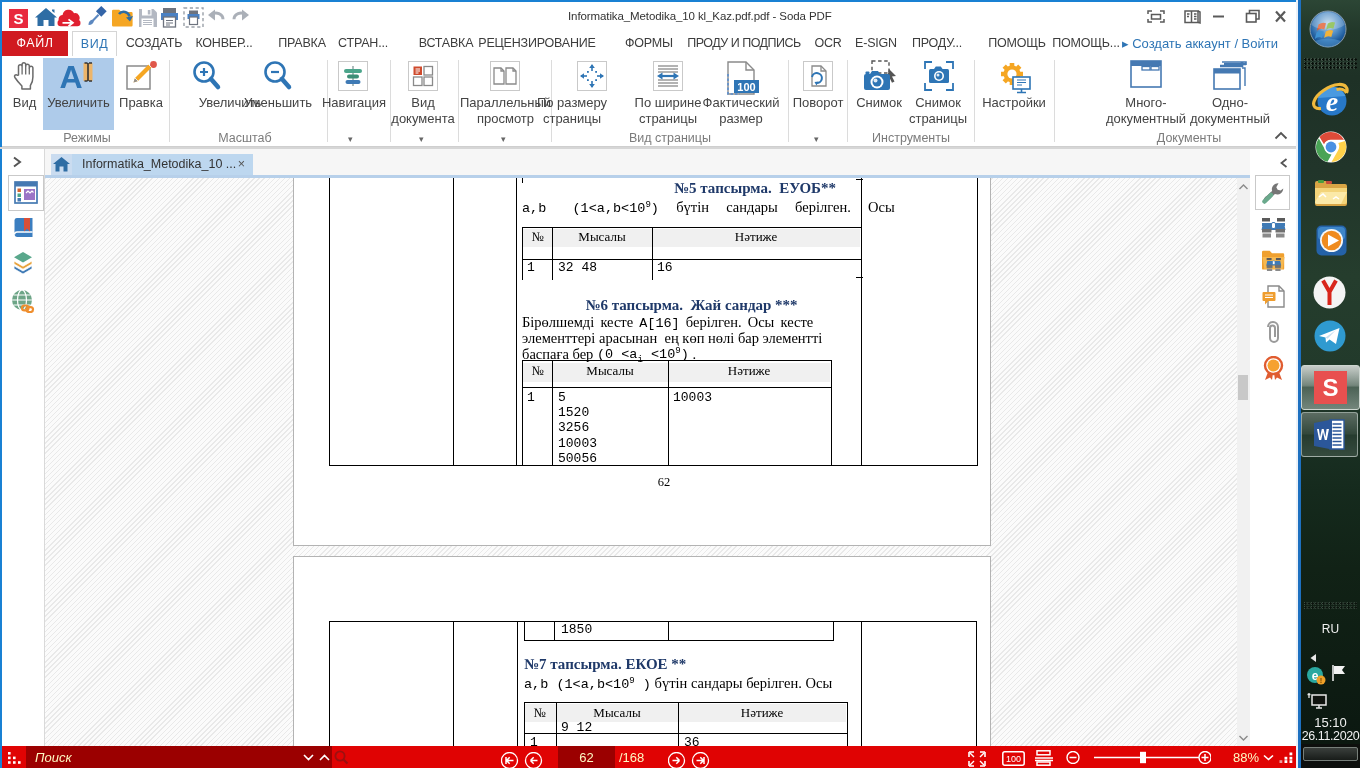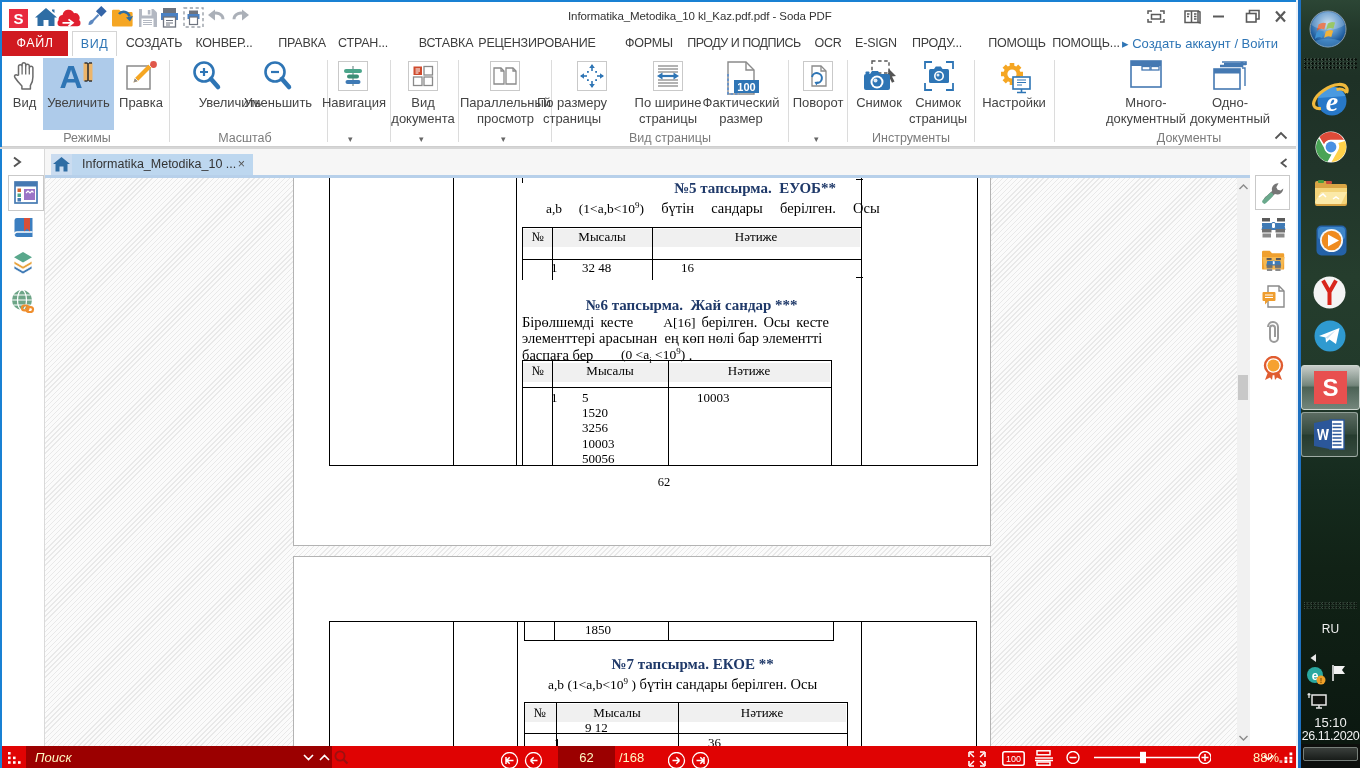--- a/index.html
+++ b/index.html
@@ -40,21 +40,21 @@
   .sbtn { position:absolute; left:5.5px; width:36px; height:36px; background:#fff; border:1px solid #c9c9c9; display:flex; align-items:center; justify-content:center; }
   .sicon { position:absolute; left:50%; transform:translateX(-50%); }
   
   #docarea { left:45px; top:177.5px; width:1192px; height:568.5px;
      background:repeating-linear-gradient(135deg, #e9e9e9 0px, #e9e9e9 1px, #fbfbfb 1px, #fbfbfb 3.6px); overflow:hidden; }
   #page1 { position:absolute; left:248px; top:-1px; width:698px; height:369px; background:#fff; border:1px solid #b3b3b3; border-top:none; }
   #page2 { position:absolute; left:248px; top:378.5px; width:698px; height:200px; background:#fff; border:1px solid #b3b3b3; border-bottom:none; }
   .ln { position:absolute; background:#000; }
   .doc { position:absolute; font-family:"Liberation Serif", serif; font-size:14.5px; line-height:16px; color:#000; white-space:nowrap; }
   .dochead { position:absolute; font-family:"Liberation Serif", serif; font-size:15px; line-height:16px; font-weight:bold; color:#1f3969; white-space:nowrap; }
-  .num { font-family:Liberation Serif, serif; font-size:13px;margin-left:24px; }
+  .num { font-family:Liberation Mono, monospace; font-size:13px; }
   .gray { background:#f0f0f0; }
   
   #vscroll { left:1237px; top:177.5px; width:12.5px; height:568.5px; background:#f1f1f1; }
   #vthumb { left:1238px; top:375px; width:10px; height:25px; background:#c8c8c8; }
   
   #rpanel { left:1250px; top:148.5px; width:46px; height:597.5px; background:#fff; }
   
   #statusbar { left:2px; top:746px; width:1294px; height:22px; background:#e00303; }
   #searchband { position:absolute; left:24px; top:0; width:306px; height:22px; background:#9b0000; }
   .st { position:absolute; color:#fef9c3; font-size:13px; }
@@ -472,21 +472,21 @@
     <div class="ln" style="left:566.5px;top:63.5px;width:1px;height:136.5px"></div>
     <div class="ln" style="left:681.5px;top:63.5px;width:1px;height:136.5px"></div>
 
     <div class="ln" style="left:230px;top:63.5px;width:1px;height:20px"></div>
     <div class="ln" style="left:259.5px;top:63.5px;width:1px;height:20px"></div>
     <div class="ln" style="left:373.5px;top:63.5px;width:1px;height:20px"></div>
     <div class="ln" style="left:539px;top:63.5px;width:1px;height:20px"></div>
     <div class="ln" style="left:230px;top:82.5px;width:310px;height:1.2px"></div>
     <div class="doc num" style="left:267px;top:65px">1850</div>
 
-    <div class="dochead" style="left:230px;width:337px;text-align:center;top:99px">№7 тапсырма. ЕКОЕ **</div>
+    <div class="dochead" style="left:230px;width:337px;text-align:left;top:99px">№7 тапсырма. ЕКОЕ **</div>
     <div class="doc" style="left:230px;top:115px"><span class="num" style="font-size:13.5px">a,b (1&lt;a,b&lt;10<sup style="font-size:9px">9</sup> )</span> бүтін сандары берілген. Осы</div>
 
     <div class="ln" style="left:230px;top:144.5px;width:323px;height:1.2px"></div>
     <div class="abs gray" style="left:231px;top:146.5px;width:321px;height:18px"></div>
     <div class="ln" style="left:230px;top:144.5px;width:1px;height:56px"></div>
     <div class="ln" style="left:261.8px;top:144.5px;width:1px;height:56px"></div>
     <div class="ln" style="left:384px;top:144.5px;width:1px;height:56px"></div>
     <div class="ln" style="left:552.5px;top:144.5px;width:1px;height:56px"></div>
     <div class="ln" style="left:230px;top:176px;width:323px;height:1.2px"></div>
     <div class="doc" style="left:231px;top:147.5px;width:30px;text-align:center;font-size:13px">№</div>
@@ -614,21 +614,21 @@
       </g>
   </svg>
   <svg class="abs" style="left:1064px;top:5px" width="145" height="13" viewBox="0 0 145 13">
     <circle cx="7" cy="6.5" r="6" fill="none" stroke="#fff" stroke-width="1.4"></circle>
       <path d="M3.5 6.5 h7" stroke="#fff" stroke-width="1.5"></path>
     <path d="M28 6.5 H133" stroke="#fff" stroke-width="1.5"></path>
     <rect x="74" y="0.8" width="6" height="11.4" fill="#fff"></rect>
     <circle cx="139" cy="6.5" r="6" fill="none" stroke="#fff" stroke-width="1.4"></circle>
       <path d="M135.5 6.5 h7 M139 3 v7" stroke="#fff" stroke-width="1.5"></path>
   </svg>
-  <div class="st" style="left:1231px;top:3.5px;margin-left:20px;">88%</div>
+  <div class="st" style="left:1231px;top:3.5px;">88%</div>
   <svg class="abs" style="left:1261px;top:8px" width="11" height="7" viewBox="0 0 11 7">
       <path d="M1 1.5 l4.5 4 L10 1.5" stroke="#fff" stroke-width="1.6" fill="none"></path>
     </svg>
   <svg class="abs" style="left:1277px;top:6px" width="15" height="11" viewBox="0 0 15 11">
     <g fill="#fff">
         <rect x="10.5" y="0.5" width="2.8" height="2.8"></rect>
         <rect x="5.5" y="4.8" width="2.8" height="2.8"></rect>
         <rect x="10.5" y="4.8" width="2.8" height="2.8"></rect>
         <rect x="0.5" y="8.2" width="2.8" height="2.8" fill="#e8a0a0"></rect>
         <rect x="5.5" y="8.2" width="2.8" height="2.8"></rect>

